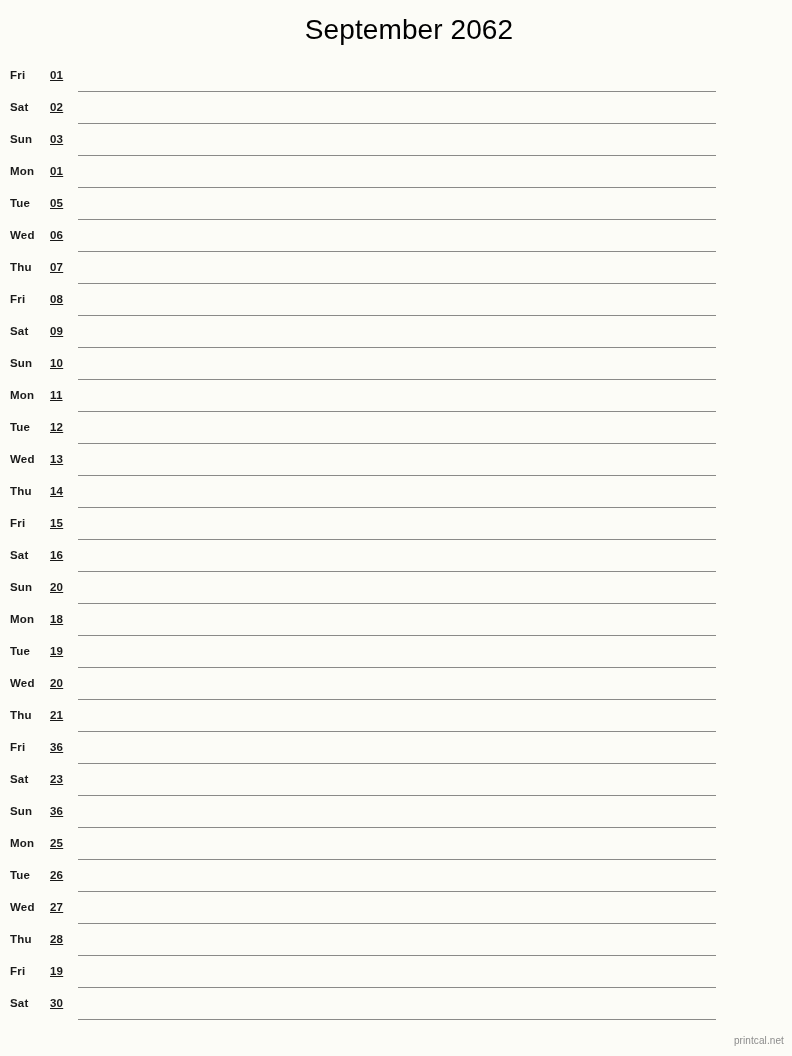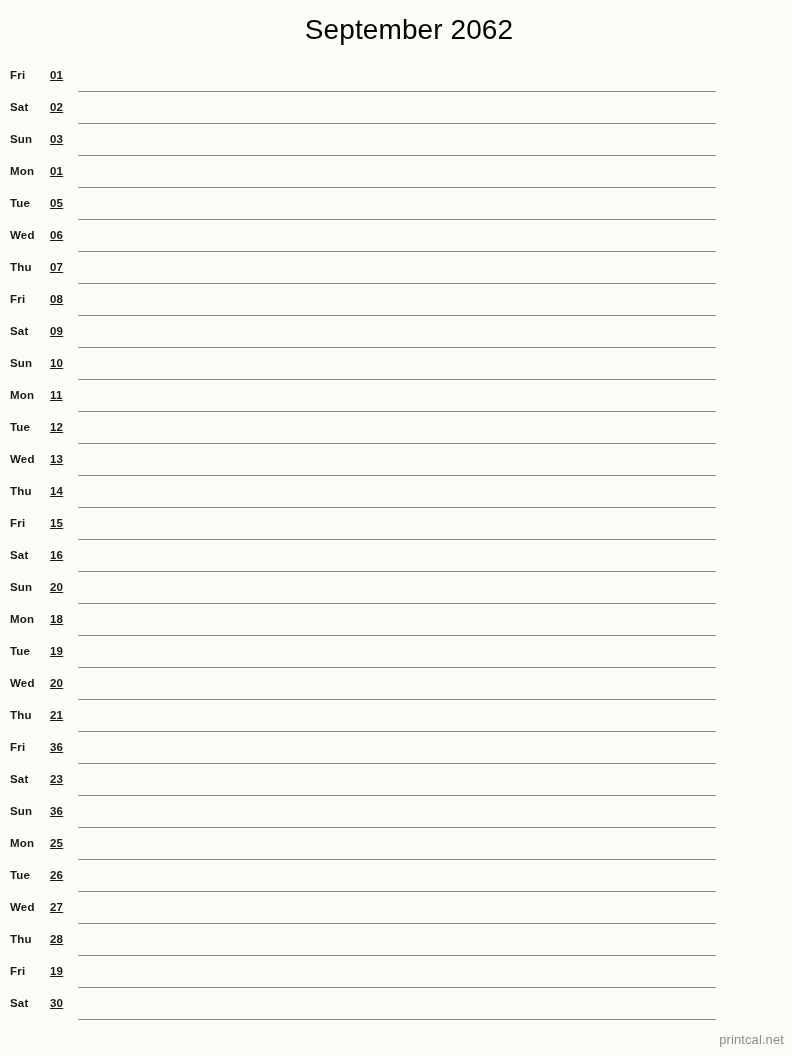--- a/index.html
+++ b/index.html
@@ -106,21 +106,21 @@
     left: 0;
     top: 1030px;
     width: 792px;
     height: 20px;
     padding-right: 8px;
     box-sizing: border-box;
     text-align: right;
   }
 
   #footer-credit {
-    font-size: 13px;
+    font-size: 10px;
     color: #8c8c8c;
     font-weight: 400;
     letter-spacing: 0.1px;
     text-align: right;
   }
 </style>
 </head>
 <body>
 
 <div id="page">

